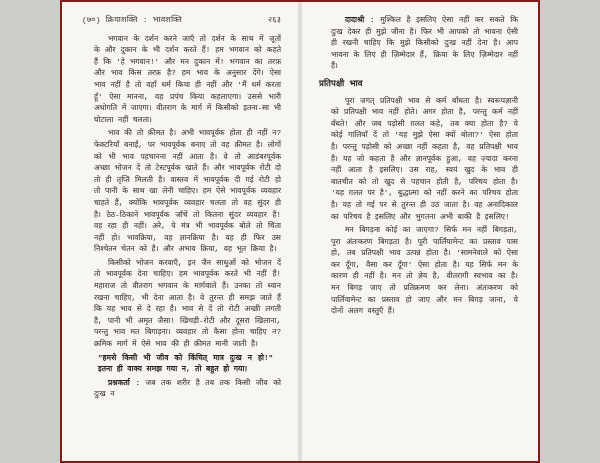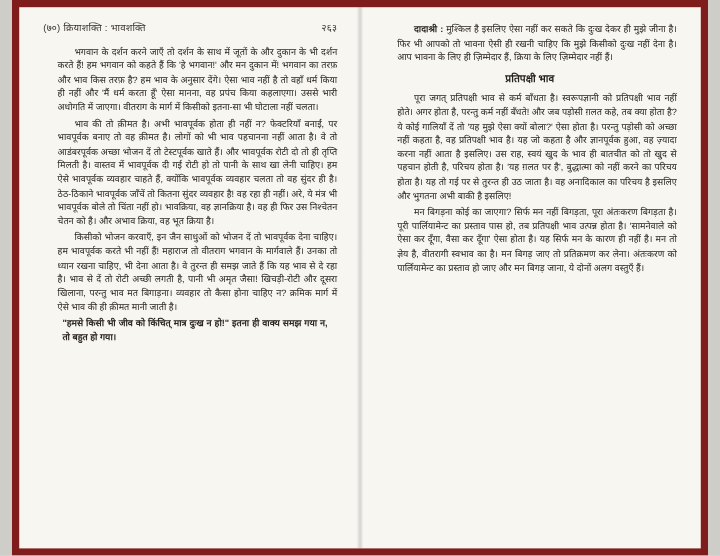--- a/index.html
+++ b/index.html
@@ -1,25 +1,25 @@
 <!DOCTYPE html>
 <html><head>
 <meta charset="utf-8">
 <style>
   html,body { margin:0; padding:0; background:#cfcdc8; }
   .scan {
-    width:580px; height:463px;
+    width:480px; height:463px;
     margin:0 auto;
     background:#f8f6f1;
     position:relative;
     overflow:hidden;
-    font-family:Liberation Sans, sans-serif;
+    font-family:Liberation Mono, monospace;
     color:#2b2620;
     box-sizing:border-box;
-    border:6px solid #7f1d1d;
+    border:2px solid #7f1d1d;
   }
   .spread { display:flex; height:100%; }
   .page {
     flex:1 1 50%;
     box-sizing:border-box;
     padding:13px 16px 8px 20px;
     position:relative;
     overflow:hidden;
   }
   .page-right { padding:13px 20px 8px 16px; }
@@ -47,21 +47,20 @@
     text-justify:inter-word;
   }
   .body-text p { margin:0 0 2px 12px; text-indent:14px; }
   .body-text p.no-indent { text-indent:0; }
   .quote {
     margin:2px 8px 2px 16px !important;
     text-indent:0 !important;
     font-weight:bold;
   }
   .section-heading {
-    text-align:center;
     font-weight:bold;
     font-size:8.6px;
     margin:6px 0 5px 0;
     color:#241f1a;
   }
   .speaker { font-weight:bold; }
 </style>
 </head>
 <body>
 
@@ -71,20 +70,21 @@
     <div class="page page-left">
       <div class="page-header">
         <span class="hdr-plain">(७०) क्रियाशक्ति : भावशक्ति</span>
         <span class="hdr-plain">२६३</span>
       </div>
       <div class="body-text">
         <p>भगवान के दर्शन करने जाएँ तो दर्शन के साथ में जूतों के और दुकान के भी दर्शन करते हैं! हम भगवान को कहते हैं कि 'हे भगवान!' और मन दुकान में! भगवान का तरफ़ और भाव किस तरफ़ है? हम भाव के अनुसार देंगे। ऐसा भाव नहीं है तो वहाँ धर्म किया ही नहीं और 'मैं धर्म करता हूँ' ऐसा मानना, वह प्रपंच किया कहलाएगा। उससे भारी अधोगति में जाएगा। वीतराग के मार्ग में किसीको इतना-सा भी घोटाला नहीं चलता।</p>
         <p>भाव की तो क़ीमत है। अभी भावपूर्वक होता ही नहीं न? फेक्टरियाँ बनाईं, पर भावपूर्वक बनाए तो वह क़ीमत है। लोगों को भी भाव पहचानना नहीं आता है। वे तो आडंबरपूर्वक अच्छा भोजन दें तो टेस्टपूर्वक खाते हैं। और भावपूर्वक रोटी दो तो ही तृप्ति मिलती है। वास्तव में भावपूर्वक दी गई रोटी हो तो पानी के साथ खा लेनी चाहिए। हम ऐसे भावपूर्वक व्यवहार चाहते हैं, क्योंकि भावपूर्वक व्यवहार चलता तो वह सुंदर ही है। ठेठ-ठिकाने भावपूर्वक जाँचें तो कितना सुंदर व्यवहार है! वह रहा ही नहीं। अरे, ये मंत्र भी भावपूर्वक बोले तो चिंता नहीं हो। भावक्रिया, वह ज्ञानक्रिया है। वह ही फिर उस निश्चेतन चेतन को है। और अभाव क्रिया, वह भूत क्रिया है।</p>
         <p>किसीको भोजन करवाएँ, इन जैन साधुओं को भोजन दें तो भावपूर्वक देना चाहिए। हम भावपूर्वक करते भी नहीं हैं! महाराज तो वीतराग भगवान के मार्गवाले हैं। उनका तो ध्यान रखना चाहिए, भी देना आता है। वे तुरन्त ही समझ जाते हैं कि यह भाव से दे रहा है। भाव से दें तो रोटी अच्छी लगती है, पानी भी अमृत जैसा! खिचड़ी-रोटी और दूसरा खिलाना, परन्तु भाव मत बिगाड़ना। व्यवहार तो कैसा होना चाहिए न? क्रमिक मार्ग में ऐसे भाव की ही क़ीमत मानी जाती है।</p>
         <p class="quote">"हमसे किसी भी जीव को किंचित् मात्र दुःख न हो!" इतना ही वाक्य समझ गया न, तो बहुत हो गया।</p>
+        <p><span class="speaker">प्रश्नकर्ता :</span><span> जब तक शरीर है तब तक किसी जीव को दुःख न</span></p>
       </div>
     </div>
 
     <div class="gutter"></div>
 
     <div class="page page-right">
       <div class="body-text">
         <p><span class="speaker">दादाश्री :</span><span> मुश्किल है इसलिए ऐसा नहीं कर सकते कि दुःख देकर ही मुझे जीना है। फिर भी आपको तो भावना ऐसी ही रखनी चाहिए कि मुझे किसीको दुःख नहीं देना है। आप भावना के लिए ही ज़िम्मेदार हैं, क्रिया के लिए ज़िम्मेदार नहीं हैं।</span></p>
         <div class="section-heading">प्रतिपक्षी भाव</div>
         <p>पूरा जगत् प्रतिपक्षी भाव से कर्म बाँधता है। स्वरूपज्ञानी को प्रतिपक्षी भाव नहीं होते। अगर होता है, परन्तु कर्म नहीं बँधते! और जब पड़ोसी ग़लत कहे, तब क्या होता है? ये कोई गालियाँ दें तो 'यह मुझे ऐसा क्यों बोला?' ऐसा होता है। परन्तु पड़ोसी को अच्छा नहीं कहता है, वह प्रतिपक्षी भाव है। यह जो कहता है और ज्ञानपूर्वक हुआ, वह ज़्यादा करना नहीं आता है इसलिए। उस राह, स्वयं खुद के भाव ही बातचीत को तो खुद से पहचान होती है, परिचय होता है। 'यह ग़लत पर है', बुद्धात्मा को नहीं करने का परिचय होता है। यह तो गई पर से तुरन्त ही उठ जाता है। वह अनादिकाल का परिचय है इसलिए और भुगतना अभी बाकी है इसलिए!</p>

